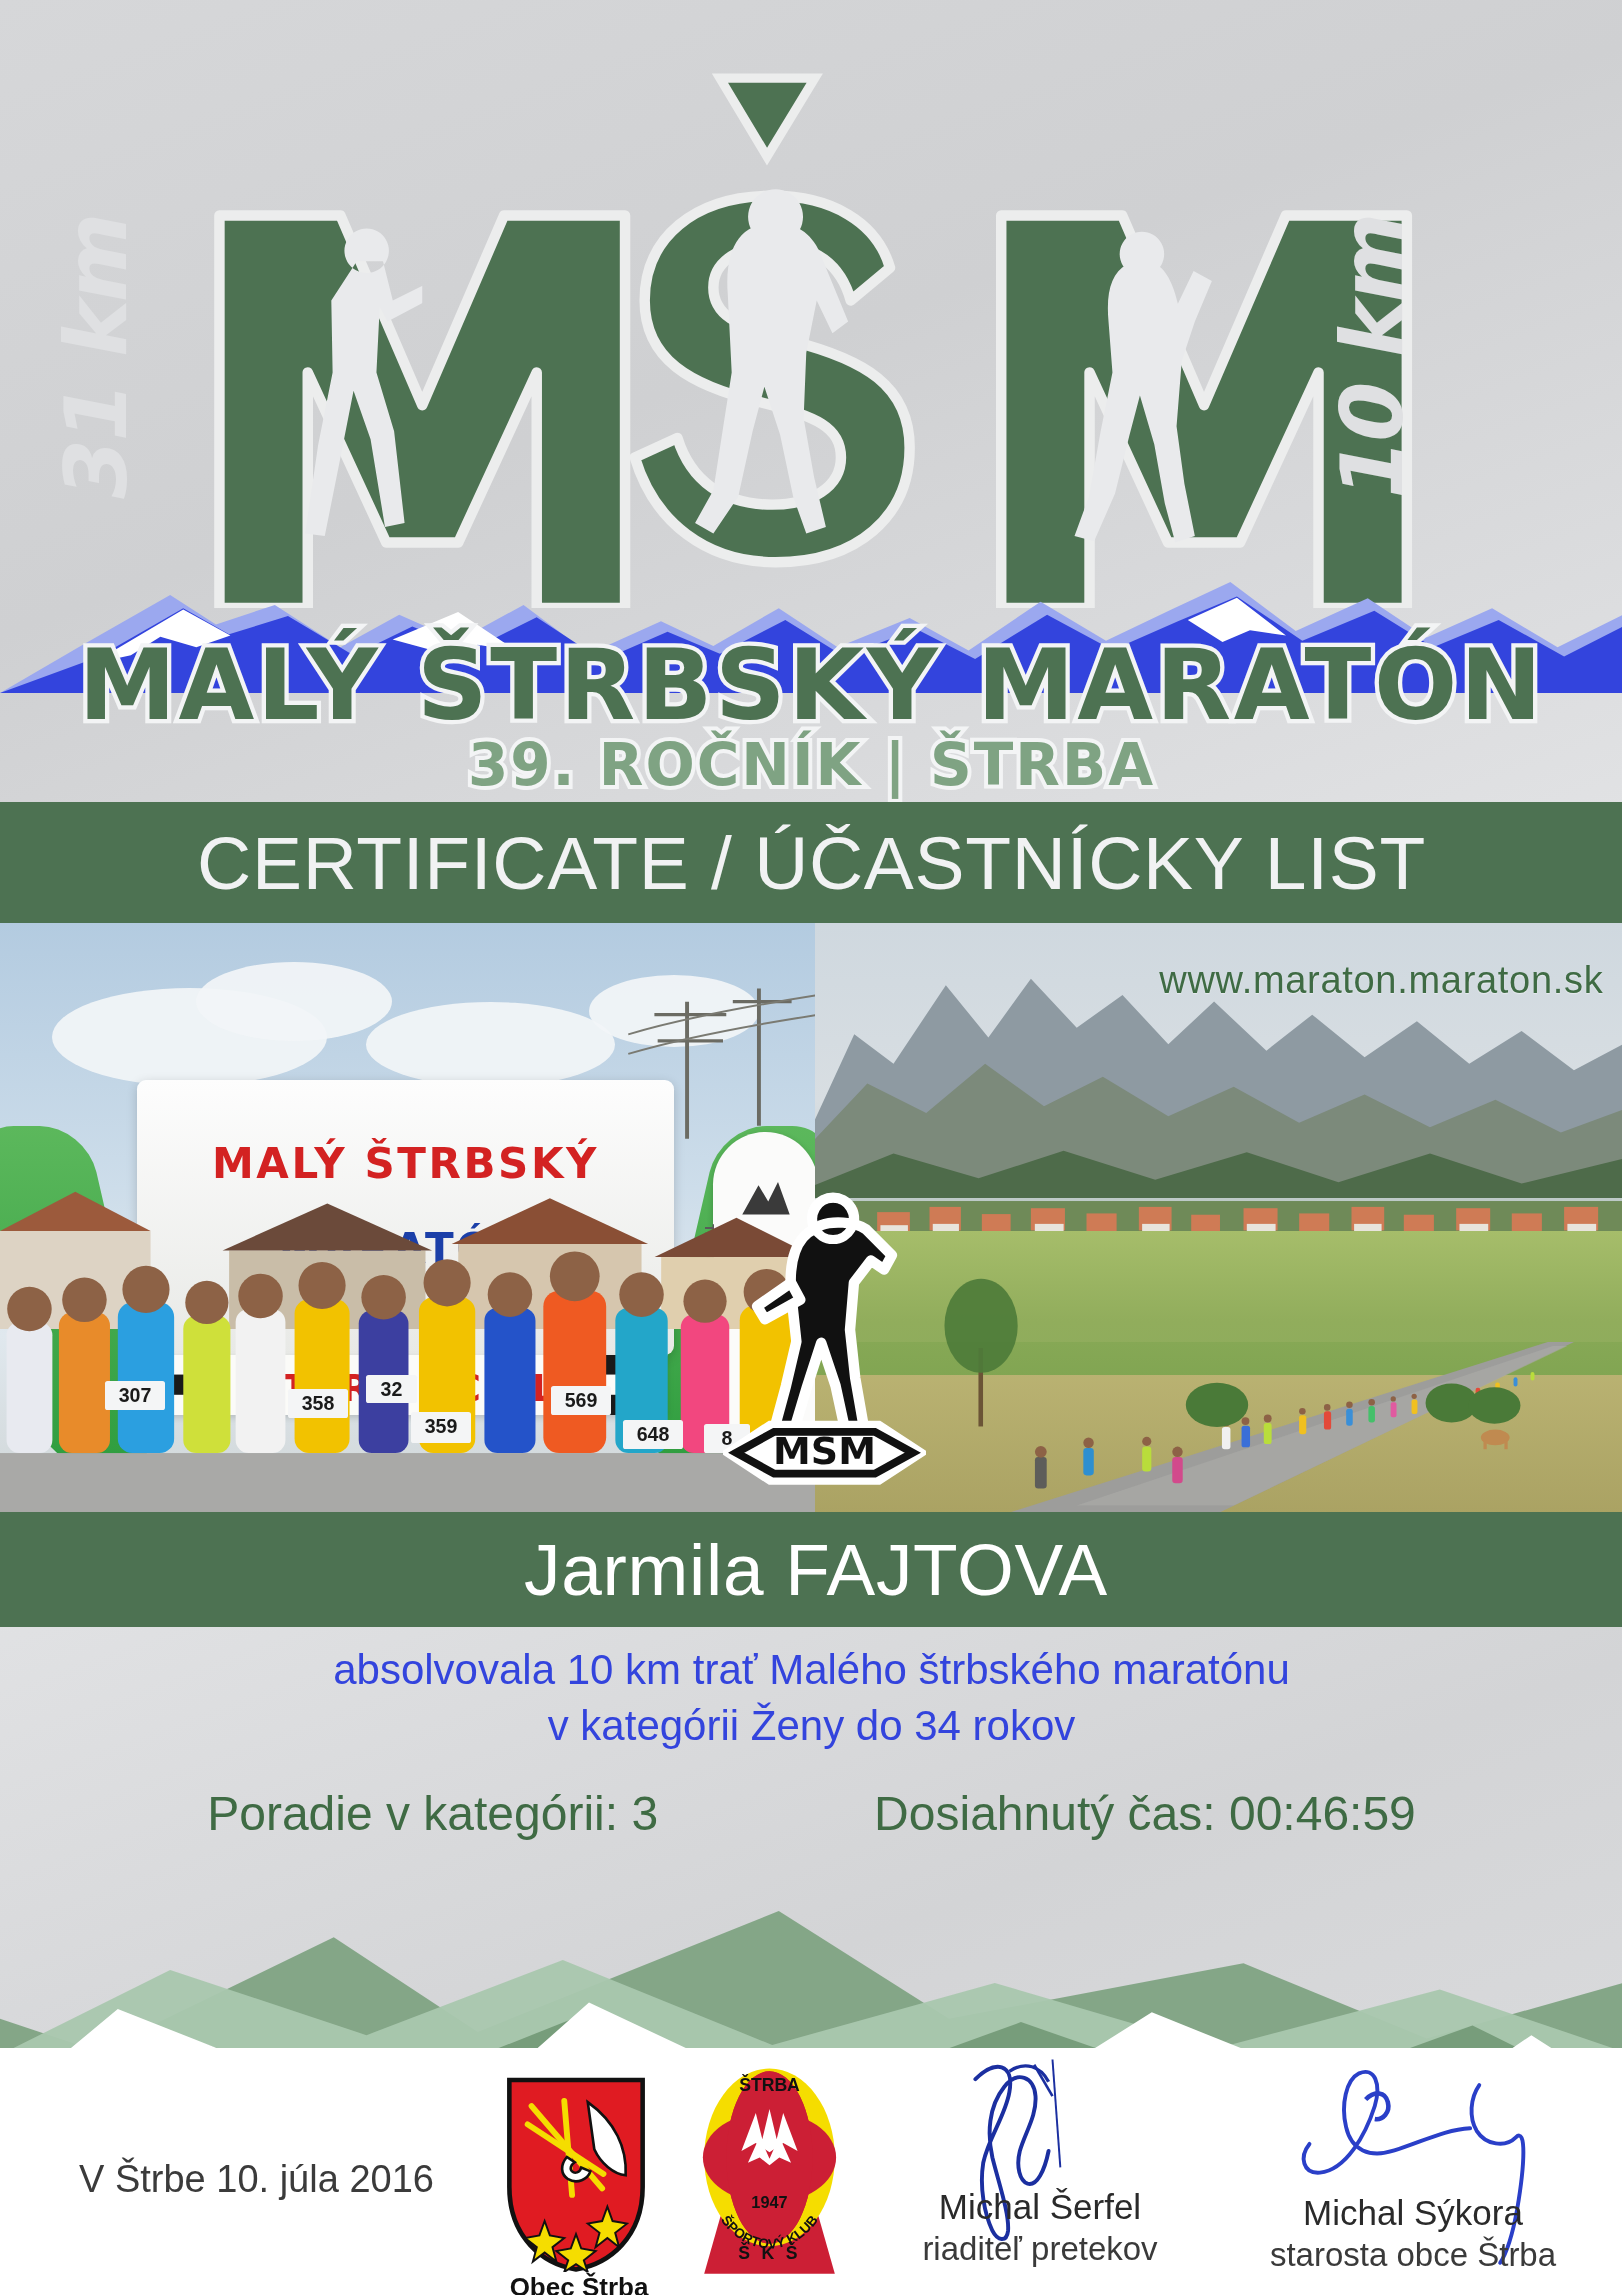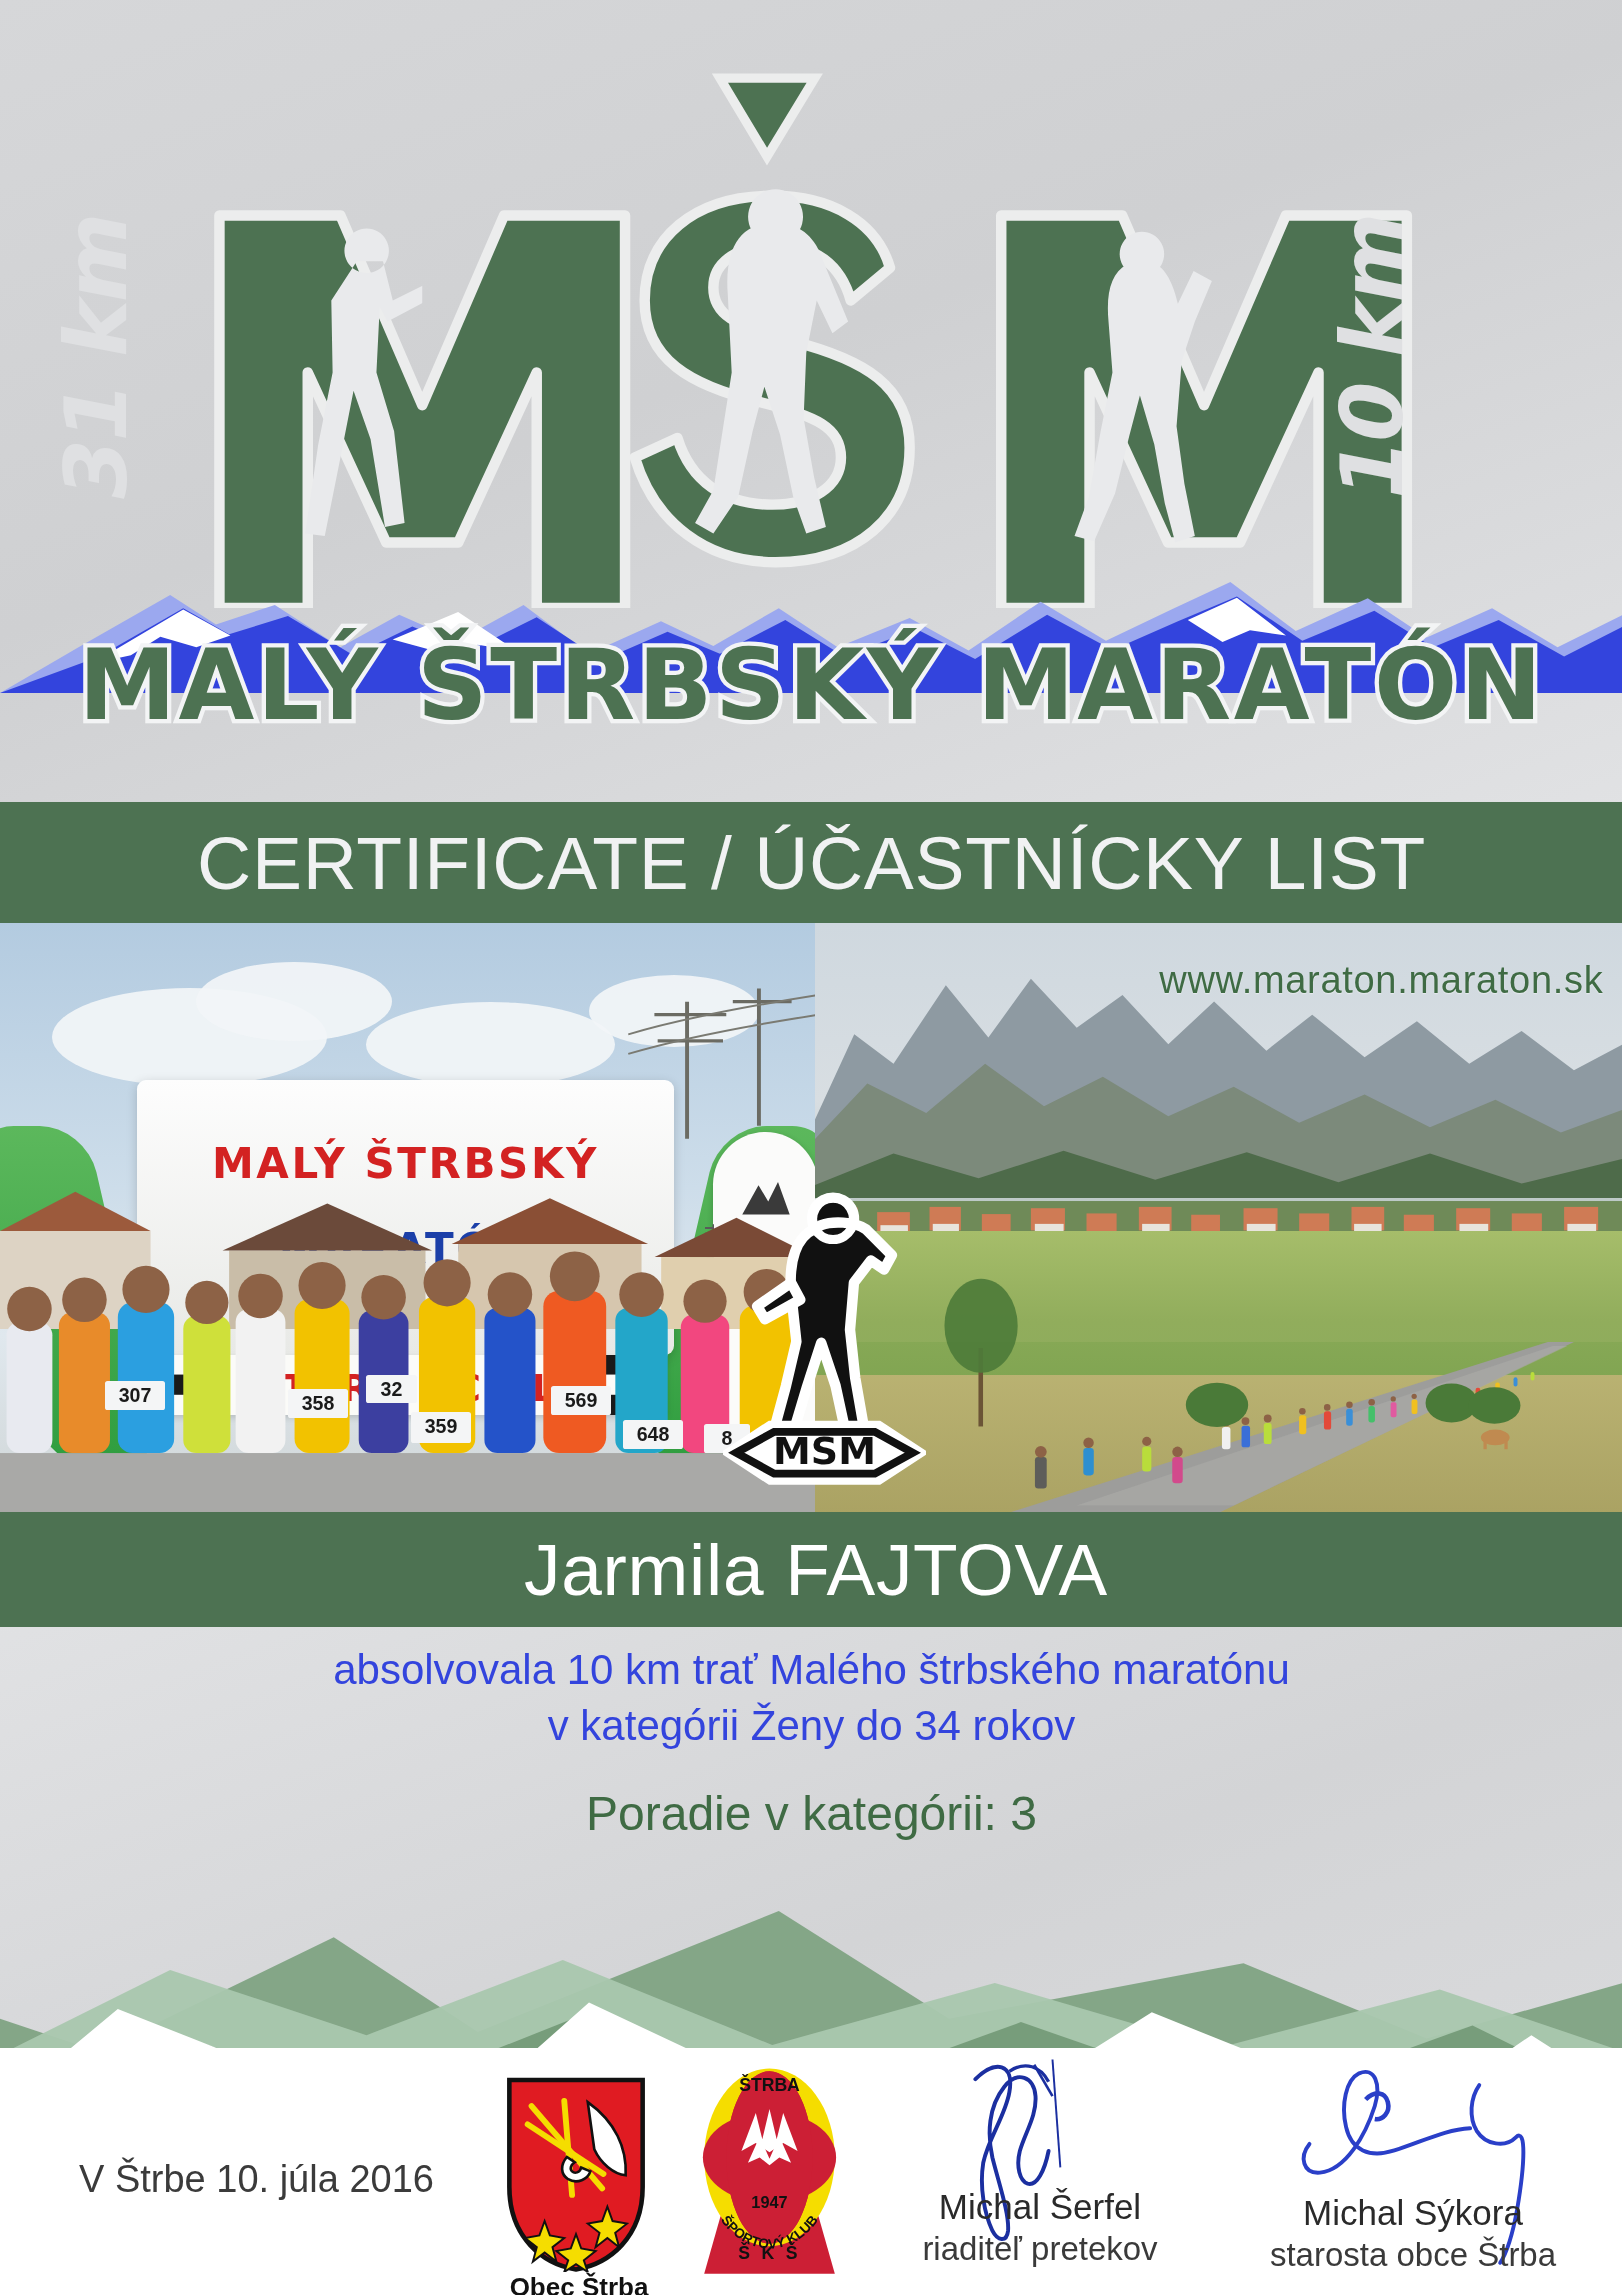--- a/index.html
+++ b/index.html
@@ -215,20 +215,21 @@
 
     <svg class="mtn-band" viewBox="0 0 2480 190" preserveAspectRatio="none">
       <path d="M0 190 L120 120 L260 40 L330 85 L420 55 L520 120 L610 70 L700 110 L800 55 L900 130 L1010 80 L1090 118 L1190 60 L1280 120 L1390 75 L1480 125 L1590 50 L1690 110 L1790 62 L1880 20 L1980 95 L2090 45 L2180 105 L2280 60 L2380 120 L2480 70 L2480 190 Z" fill="#9ba8ef"></path>
       <path d="M0 190 L150 135 L280 60 L350 100 L440 72 L540 132 L630 88 L720 124 L820 74 L920 140 L1020 96 L1100 130 L1200 78 L1290 134 L1400 92 L1490 138 L1600 70 L1700 124 L1800 80 L1890 42 L1990 110 L2100 64 L2190 120 L2290 78 L2390 134 L2480 88 L2480 190 Z" fill="#3344dd"></path>
       <path d="M140 145 L280 62 L352 102 L300 120 L245 104 L200 132 Z
                M1815 78 L1890 44 L1965 102 L1910 94 L1868 112 Z
                M600 108 L700 66 L790 126 L730 116 L680 130 Z" fill="#ffffff"></path>
     </svg>
 
     <div class="title-main">MALÝ ŠTRBSKÝ MARATÓN</div>
+    <div class="title-sub">39. ROČNÍK | ŠTRBA</div>
   </div>
 
   <div class="band-cert">
     <div class="txt">CERTIFICATE / ÚČASTNÍCKY LIST</div>
   </div>
 
   <div class="photos">
 
     <div class="photo photo-left">
       <div class="sky"></div>
@@ -473,20 +474,21 @@
     <div class="txt">Jarmila FAJTOVA</div>
   </div>
 
   <div class="details">
     <div class="line">absolvovala 10 km trať Malého štrbského maratónu</div>
     <div class="line">v kategórii Ženy do 34 rokov</div>
   </div>
 
   <div class="results">
     <div class="item">Poradie v kategórii: 3</div>
+    <div class="item">Dosiahnutý čas: 00:46:59</div>
   </div>
 
   <svg class="decor" viewBox="0 0 2480 340" preserveAspectRatio="none">
     <path d="M0 205 L150 255 L510 80 L730 225 L1190 40 L1450 205 L1900 120 L2180 235 L2480 150 L2480 340 L0 340 Z" fill="#7fa383" opacity=".95"></path>
     <path d="M0 260 L260 130 L560 230 L860 115 L1180 245 L1520 150 L1860 250 L2200 160 L2480 255 L2480 340 L0 340 Z" fill="#a9c7ae" opacity=".95"></path>
     <path d="M0 330 L190 200 L560 330 L900 195 L1230 330 L1560 210 L1920 335 L2250 215 L2480 330 L2480 340 L0 340 Z" fill="#6e9572" opacity=".85"></path>
     <path d="M0 340 L180 190 L560 340 Z  M720 340 L900 180 L1240 340 Z  M1530 340 L1760 195 L2120 340 Z  M2180 340 L2340 230 L2480 320 L2480 340 Z" fill="#ffffff"></path>
     <rect x="0" y="300" width="2480" height="40" fill="#ffffff"></rect>
   </svg>
 

